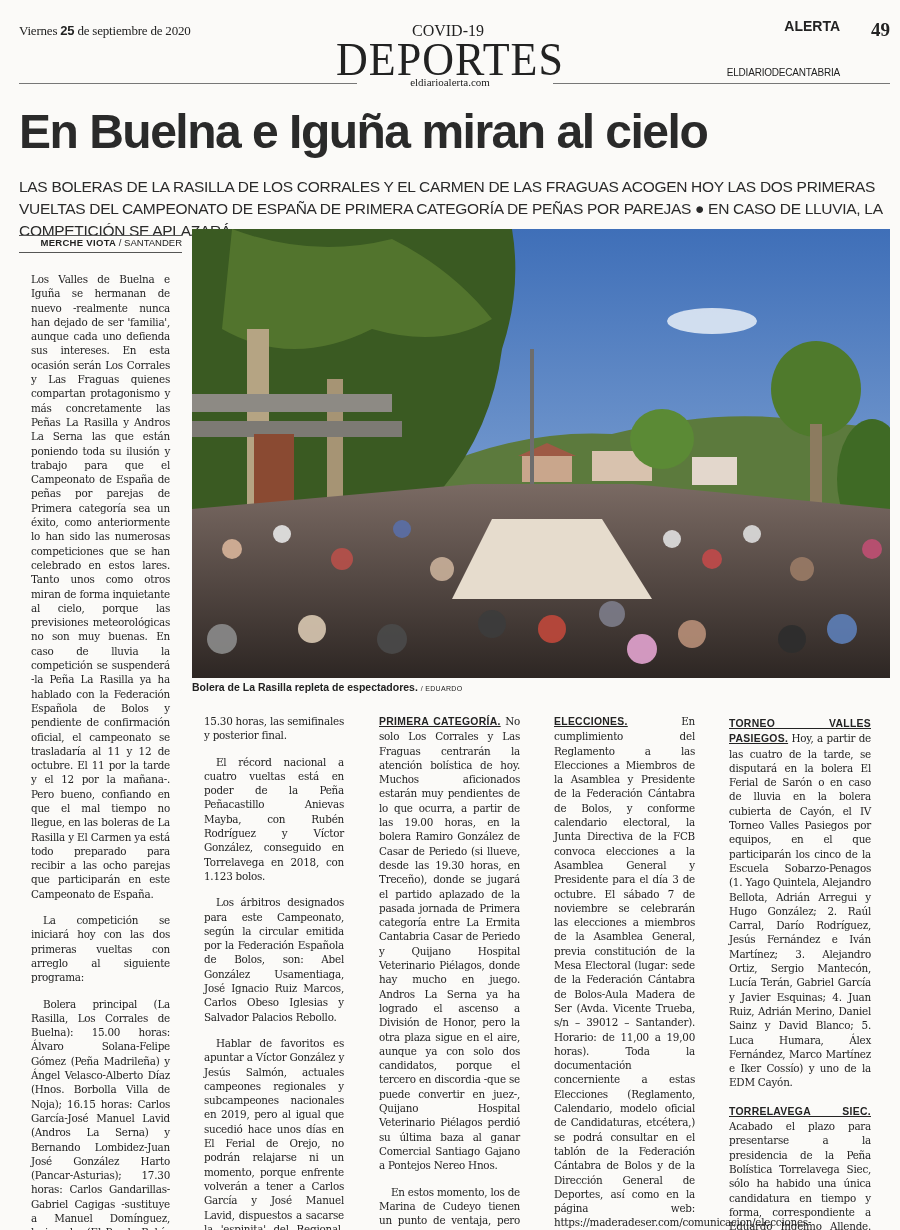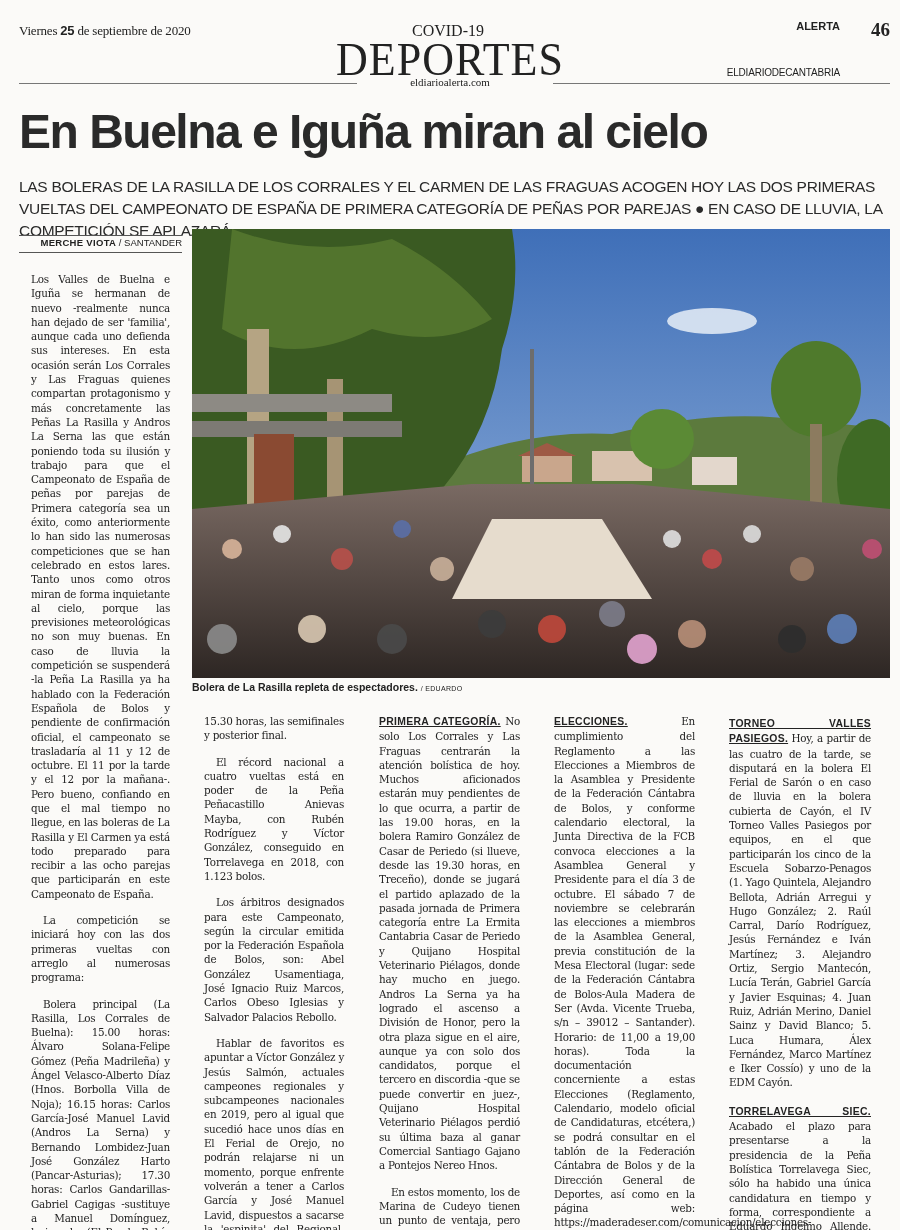--- a/index.html
+++ b/index.html
@@ -13,21 +13,21 @@
 
   
   .date { left: 19px; top: 23px; font-family: "Liberation Serif", serif; font-size: 13px; color: #222; letter-spacing: -0.2px; }
   .date b { font-family: "Liberation Sans", sans-serif; font-weight: bold; }
   .pre-section { left: 0; width: 896px; top: 22px; text-align: center; font-family: "Liberation Serif", serif; font-size: 16px; color: #222; }
   .section { left: 0; width: 900px; top: 34px; text-align: center; font-family: "Liberation Serif", serif; font-size: 44px; letter-spacing: 1px; color: #222; transform: scaleY(1.05); }
   .site { left: 0; width: 900px; top: 76px; text-align: center; font-family: "Liberation Serif", serif; font-size: 11px; color: #222; }
   .rule-l { left: 19px; top: 83px; width: 338px; height: 1px; background: #777; }
   .rule-r { left: 553px; top: 83px; width: 337px; height: 1px; background: #777; }
   .brand { right: 60px; top: 22px; text-align: right; font-family: "Liberation Sans", sans-serif; color: #222; line-height: 9px; }
-  .brand .b1 { font-size: 11px; font-weight: bold; }
+  .brand .b1 { font-size: 14px; font-weight: bold; }
   .brand .b2 { font-size: 10px; letter-spacing: -0.2px; margin-top: 37px; }
   .page-num { right: 10px; top: 19px; font-family: "Liberation Serif", serif; font-weight: bold; font-size: 19px; color: #222; }
 
   
   .headline { left: 19px; top: 104px; font-family: "Liberation Sans", sans-serif; font-weight: 900; font-size: 48px; letter-spacing: -1.5px; color: #2a2a2a; transform: scaleX(1.0); transform-origin: left; }
   .subhead { left: 19px; top: 176px; width: 875px; font-family: "Liberation Sans", sans-serif; font-size: 15.5px; line-height: 22px; color: #2a2a2a; letter-spacing: -0.3px; }
 
   
   .byline-rule-top { left: 19px; top: 235px; width: 163px; height: 1px; background: #555; }
   .byline { left: 19px; width: 163px; top: 237px; text-align: right; font-family: "Liberation Sans", sans-serif; font-size: 9.5px; color: #222; }
@@ -57,32 +57,32 @@
 <div class="abs date"><span>Viernes</span> <b>25</b> <span>de septiembre de 2020</span></div>
 <div class="abs pre-section">COVID-19</div>
 <div class="abs section">DEPORTES</div>
 <div class="abs rule-l"></div>
 <div class="abs rule-r"></div>
 <div class="abs site">eldiarioalerta.com</div>
 <div class="abs brand">
   <div class="b1">ALERTA</div>
   <div class="b2">ELDIARIODECANTABRIA</div>
 </div>
-<div class="abs page-num">46</div>
+<div class="abs page-num">49</div>
 
 <div class="abs headline">En Buelna e Iguña miran al cielo</div>
 <div class="abs subhead">LAS BOLERAS DE LA RASILLA DE LOS CORRALES Y EL CARMEN DE LAS FRAGUAS ACOGEN HOY LAS DOS PRIMERAS VUELTAS DEL CAMPEONATO DE ESPAÑA DE PRIMERA CATEGORÍA DE PEÑAS POR PAREJAS ● EN CASO DE LLUVIA, LA COMPETICIÓN SE APLAZARÁ</div>
 
 <div class="abs byline-rule-top"></div>
 <div class="abs byline"><b>MERCHE VIOTA</b> <span>/ SANTANDER</span></div>
 <div class="abs byline-rule-bot"></div>
 
 <div class="abs col col1">
   <p class="noind">Los Valles de Buelna e Iguña se hermanan de nuevo -realmente nunca han dejado de ser 'familia', aunque cada uno defienda sus intereses. En esta ocasión serán Los Corrales y Las Fraguas quienes compartan protagonismo y más concretamente las Peñas La Rasilla y Andros La Serna las que están poniendo toda su ilusión y trabajo para que el Campeonato de España de peñas por parejas de Primera categoría sea un éxito, como anteriormente lo han sido las numerosas competiciones que se han celebrado en estos lares. Tanto unos como otros miran de forma inquietante al cielo, porque las previsiones meteorológicas no son muy buenas. En caso de lluvia la competición se suspenderá -la Peña La Rasilla ya ha hablado con la Federación Española de Bolos y pendiente de confirmación oficial, el campeonato se trasladaría al 11 y 12 de octubre. El 11 por la tarde y el 12 por la mañana-. Pero bueno, confiando en que el mal tiempo no llegue, en las boleras de La Rasilla y El Carmen ya está todo preparado para recibir a las ocho parejas que participarán en este Campeonato de España.</p>
-  <p>La competición se iniciará hoy con las dos primeras vueltas con arreglo al numerosas programa:</p>
+  <p>La competición se iniciará hoy con las dos primeras vueltas con arreglo al siguiente programa:</p>
   <p>Bolera principal (La Rasilla, Los Corrales de Buelna): 15.00 horas: Álvaro Solana-Felipe Gómez (Peña Madrileña) y Ángel Velasco-Alberto Díaz (Hnos. Borbolla Villa de Noja); 16.15 horas: Carlos García-José Manuel Lavid (Andros La Serna) y Bernando Lombidez-Juan José González Harto (Pancar-Asturias); 17.30 horas: Carlos Gandarillas-Gabriel Cagigas -sustituye a Manuel Domínguez, lesionado- (El Pendo Bahía Real) y Nazario García-Carlos Torre (San Ignacio-País Vasco); y 18.45 horas: Víctor González-Jesús Salmón (Peñacastillo Anievas Mayba) y Óscar González-Raúl de Juana (Hnos. Borbolla Villa de Noja).</p>
   <p>Bolera auxiliar (El Carmen, Las Fraguas): 15.00 horas: Carlos Gandarillas-Gabriel (El Pendo Bahía Real) y Nazario García-Carlos Torre (San Ignacio-País Vasco); 16.15 horas: Víctor González-Jesús Salmón (Peñacastillo Anievas Mayba) y Óscar González-Raúl de Juana (Hnos. Borbolla Villa de Noja); 17.30 horas: Álvaro Solana-Felipe Gómez (Peña Madrileña) y Ángel Velasco-Alberto Díaz (Hnos. Borbolla Villa de Noja); y 18.45 horas: Carlos García-José Manuel Lavid (Andros La Serna) y Bernando Lombidez-Juan José González Harto (Pancar-Asturias).</p>
 
 </div>
 
 <div class="abs photo" aria-label="Bolera de La Rasilla llena de público con árboles y cielo azul">
   <svg width="698" height="449" viewBox="0 0 698 449">
     <defs>
       <linearGradient id="sky" x1="0" y1="0" x2="0" y2="1">
         <stop offset="0" stop-color="#3f6fb8"></stop>

